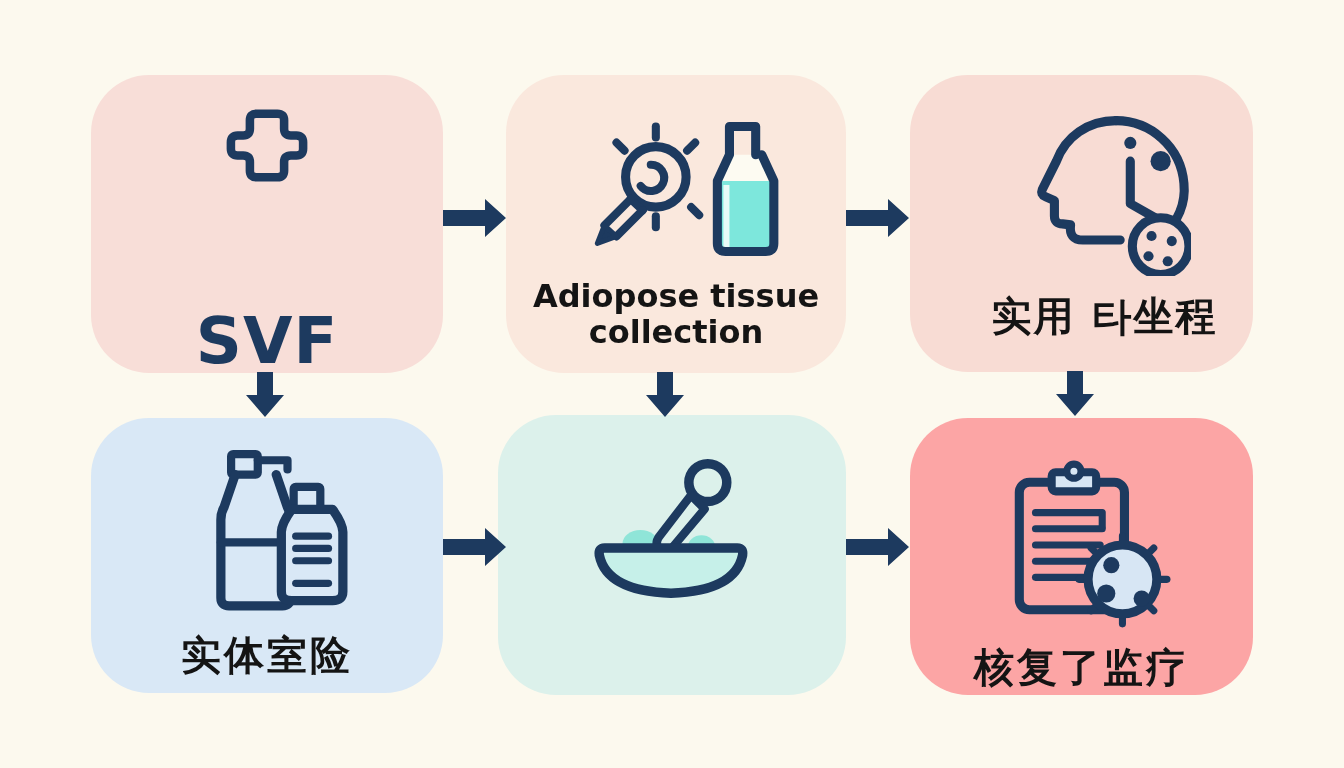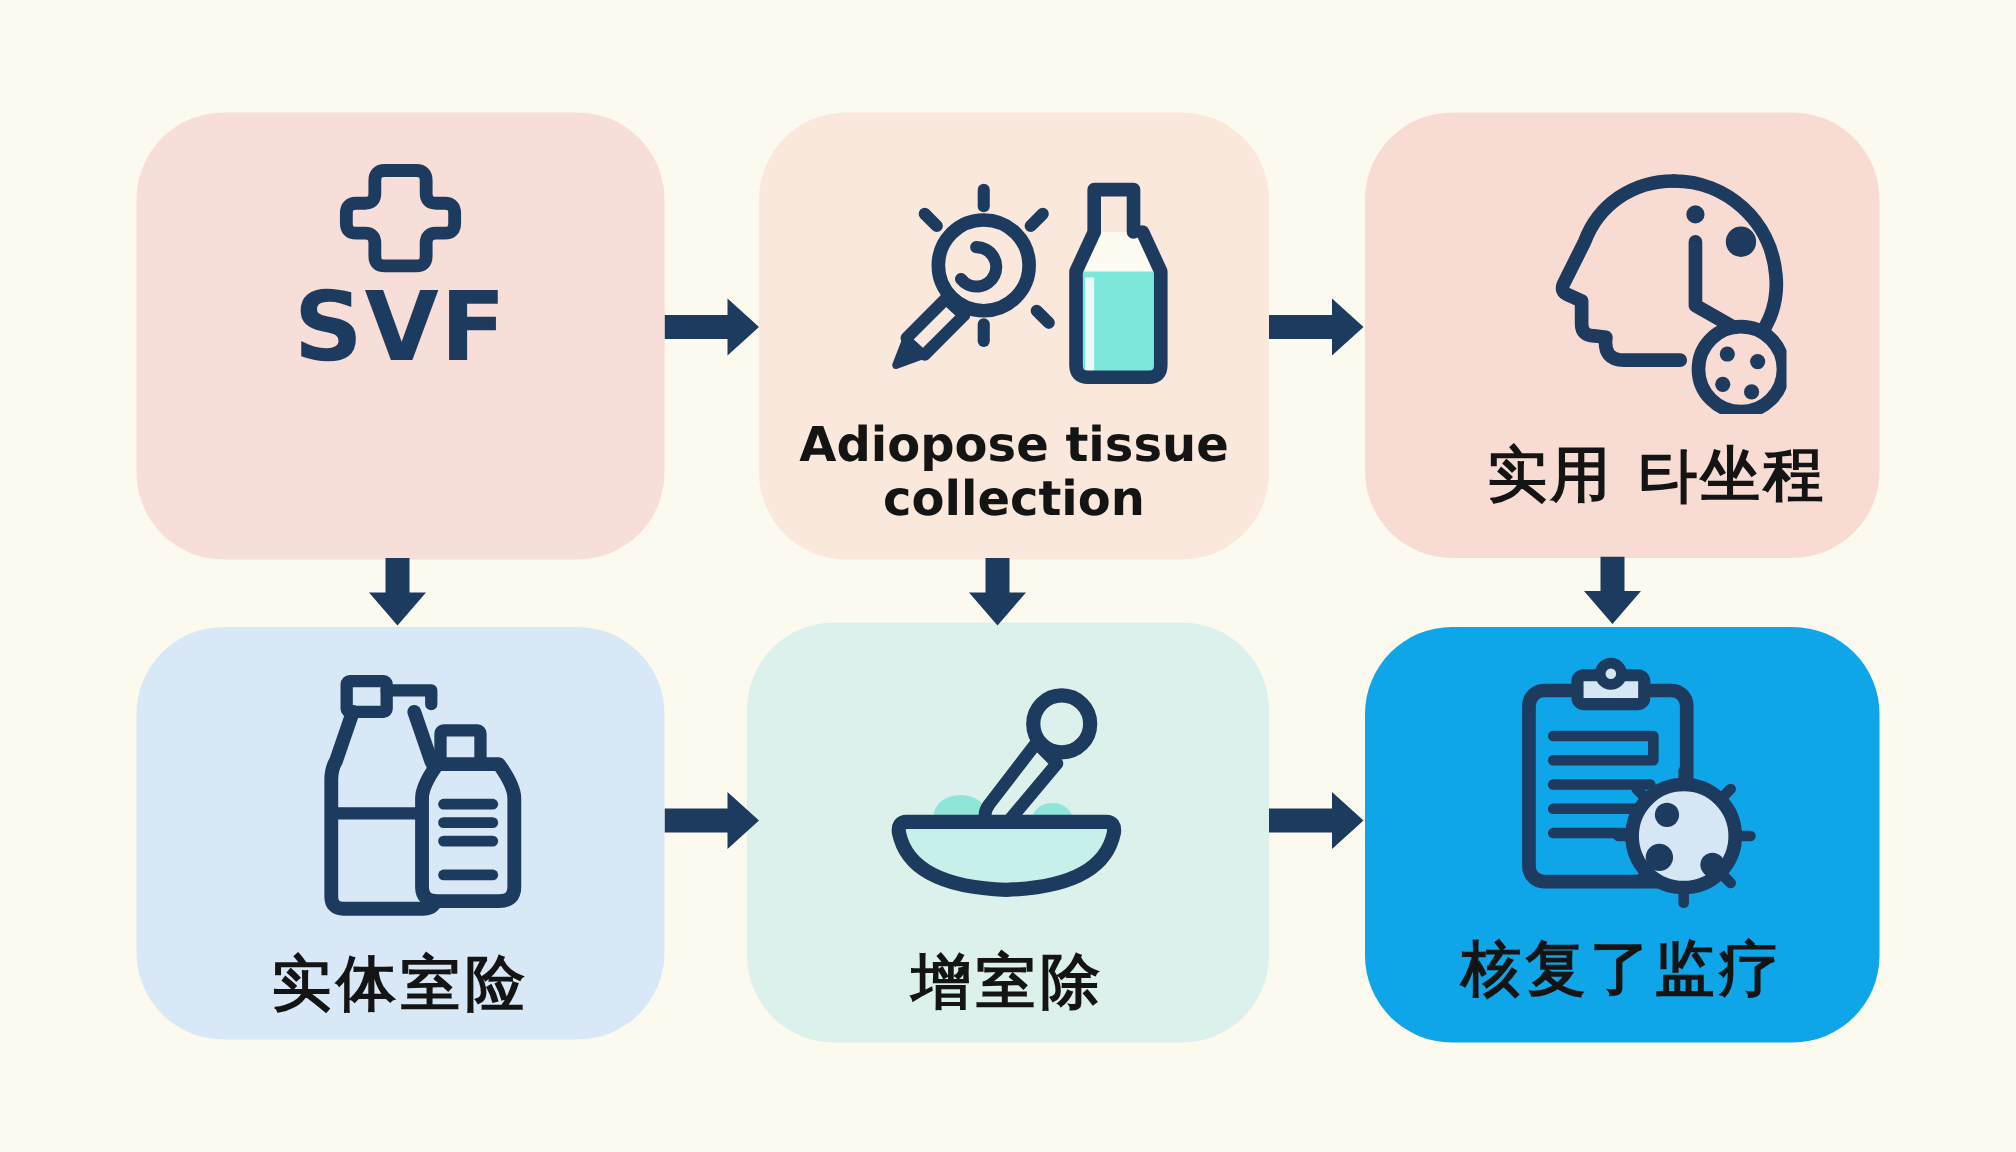--- a/index.html
+++ b/index.html
@@ -35,21 +35,21 @@
   .ad3{left:1055px;top:371px;}
   .ar3{left:443px;top:527px;}
   .ar4{left:846px;top:527px;}
   svg{display:block;}
 </style>
 </head>
 <body>
 
 <div class="canvas" style="background-color: rgb(252, 249, 238);">
 
-  <section class="box b0" style="background-color: rgb(248, 222, 216);">
+  <section class="box b0" style="background-color: rgb(248, 222, 216); justify-content: space-between;">
     <div class="icon-wrap">
       <svg width="86" height="76" viewBox="0 0 90 80" fill="none" stroke="#1D3A5F" stroke-width="9" stroke-linejoin="round">
         <path d="M34 7 h22 q7 0 7 7 v9 q0 7 7 7 h6 q7 0 7 7 v7 q0 7 -7 7 h-6 q-7 0 -7 7 v9 q0 7 -7 7 h-22 q-7 0 -7 -7 v-9 q0 -7 -7 -7 h-6 q-7 0 -7 -7 v-7 q0 -7 7 -7 h6 q7 0 7 -7 v-9 q0 -7 7 -7 z"></path>
       </svg>
     </div>
     <div class="svf-title">SVF</div>
   </section>
 
   <section class="box b1" style="background-color: rgb(250, 232, 221);">
     <div class="icon-wrap">
@@ -125,24 +125,23 @@
   <section class="box b4" style="background-color: rgb(220, 241, 235);">
     <div class="icon-wrap">
       <svg width="190" height="158" viewBox="0 0 180 150" fill="none" stroke="#1D3A5F" stroke-width="9" stroke-linecap="round" stroke-linejoin="round">
         <ellipse cx="60" cy="88" rx="17" ry="13" fill="#8FE5D8" stroke="none"></ellipse>
         <ellipse cx="118" cy="91" rx="13" ry="11" fill="#8FE5D8" stroke="none"></ellipse>
         <circle cx="124" cy="30" r="18"></circle>
         <path d="M108 42 L121 55 L90 92 Q84 98 78 93 Q73 88 78 81 Z" stroke-width="8"></path>
         <path d="M26 92 H152 Q158 92 157 99 Q150 133 89 135 Q28 133 21 99 Q20 92 26 92 Z" fill="#C6F0E9"></path>
       </svg>
     </div>
-    <div class="label">增室除</div>
-  </section>
-
-  <section class="box b5" style="background-color: #0ea5e9;">
+  </section>
+
+  <section class="box b5" style="background-color: #fca5a5; justify-content: flex-end;">
     <div class="icon-wrap">
       <svg width="182" height="172" viewBox="0 0 180 170" fill="none" stroke="#1D3A5F" stroke-width="9" stroke-linecap="round" stroke-linejoin="round">
         <rect x="28" y="22" width="104" height="126" rx="10"></rect>
         <rect x="60" y="12" width="44" height="19" rx="4" fill="#D7E6F4" stroke-width="8"></rect>
         <circle cx="82" cy="11" r="7" fill="#D7E6F4" stroke-width="7"></circle>
         <g stroke-width="7">
           <path d="M44 52 H108"></path>
           <path d="M44 68 H110"></path>
           <path d="M110 52 V66"></path>
           <path d="M44 84 H108"></path>

